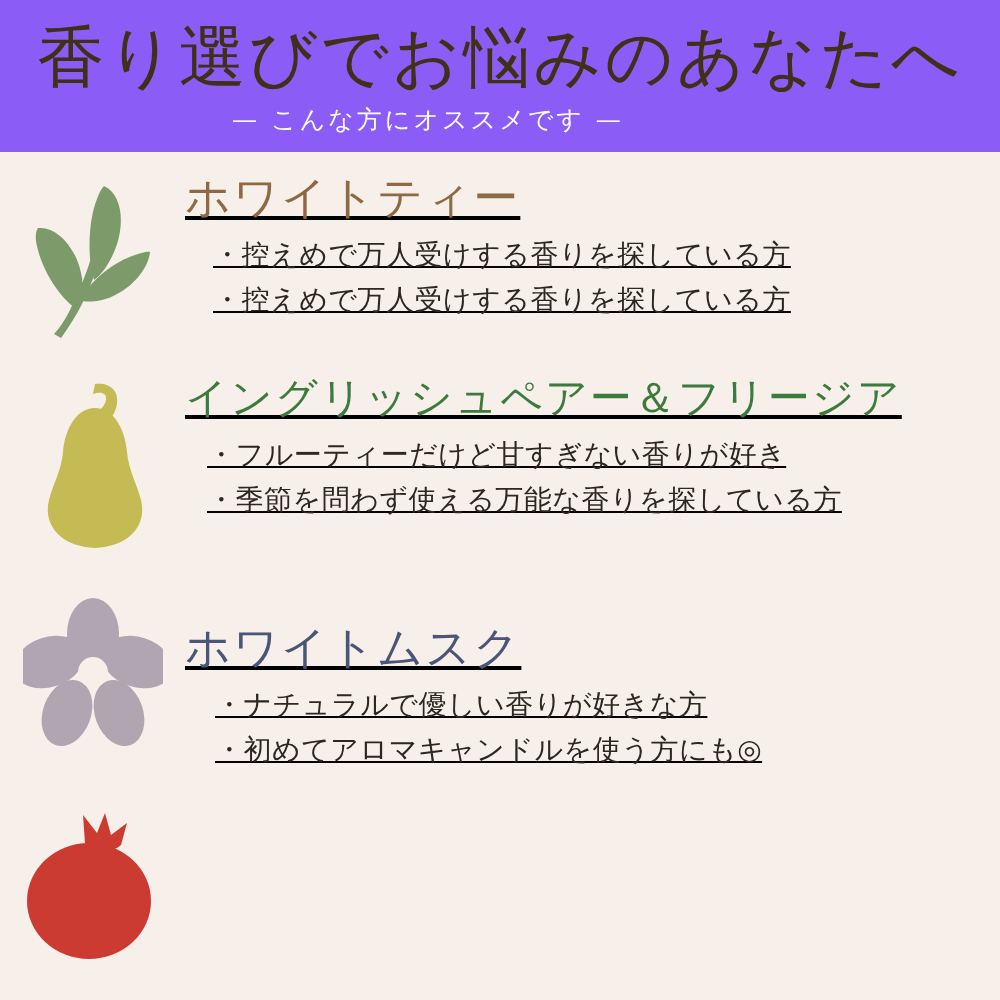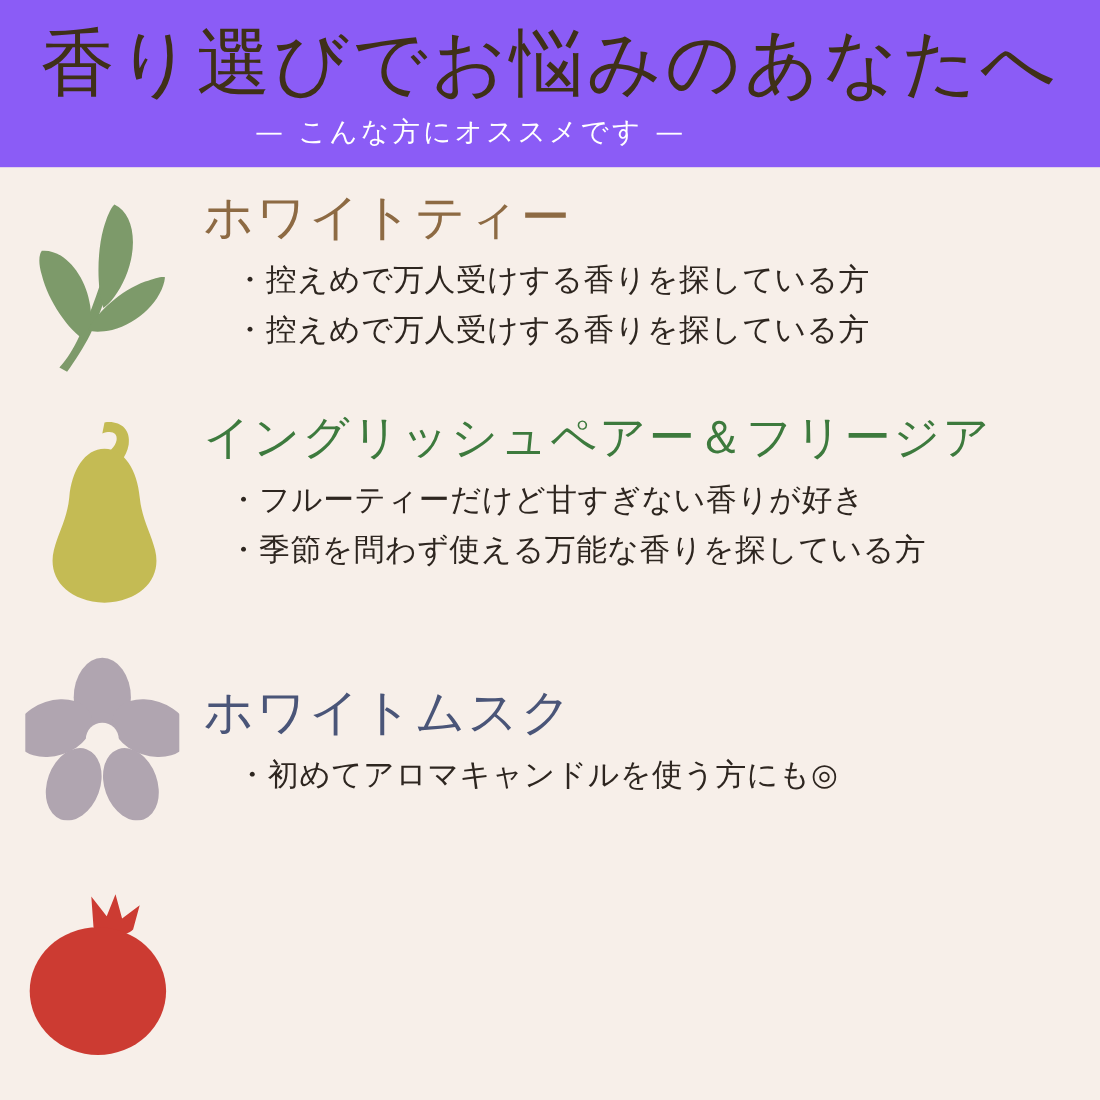--- a/index.html
+++ b/index.html
@@ -64,20 +64,21 @@
     width: 1000px;
     height: 848px;
   }
   .scent-row {
     position: absolute;
     left: 0;
     width: 1000px;
     display: flex;
     flex-direction: row;
     align-items: flex-start;
+    text-decoration: underline;
   }
   .scent-icon-wrap {
     width: 185px;
     flex: 0 0 185px;
     display: flex;
     align-items: center;
     justify-content: center;
     padding-top: 6px;
     box-sizing: border-box;
   }
@@ -203,20 +204,21 @@
             <ellipse cx="44" cy="117" rx="24" ry="34" transform="rotate(20 44 117)"></ellipse>
 
             <ellipse cx="96" cy="117" rx="24" ry="34" transform="rotate(-20 96 117)"></ellipse>
           </g>
           <circle cx="70" cy="76" r="15" fill="#f7efe9"></circle>
         </svg>
       </div>
       <div class="scent-body">
         <div class="scent-heading" id="heading-white-musk">ホワイトムスク</div>
         <ul class="scent-points">
+          <li class="scent-point">・ナチュラルで優しい香りが好きな方</li>
           <li class="scent-point">・初めてアロマキャンドルを使う方にも◎</li>
         </ul>
       </div>
     </div>
 
     <div class="scent-row" id="row-pomegranate">
       <div class="scent-icon-wrap">
         <svg width="140" height="160" viewBox="0 0 140 160">
           <g fill="#cc3b32">
 

